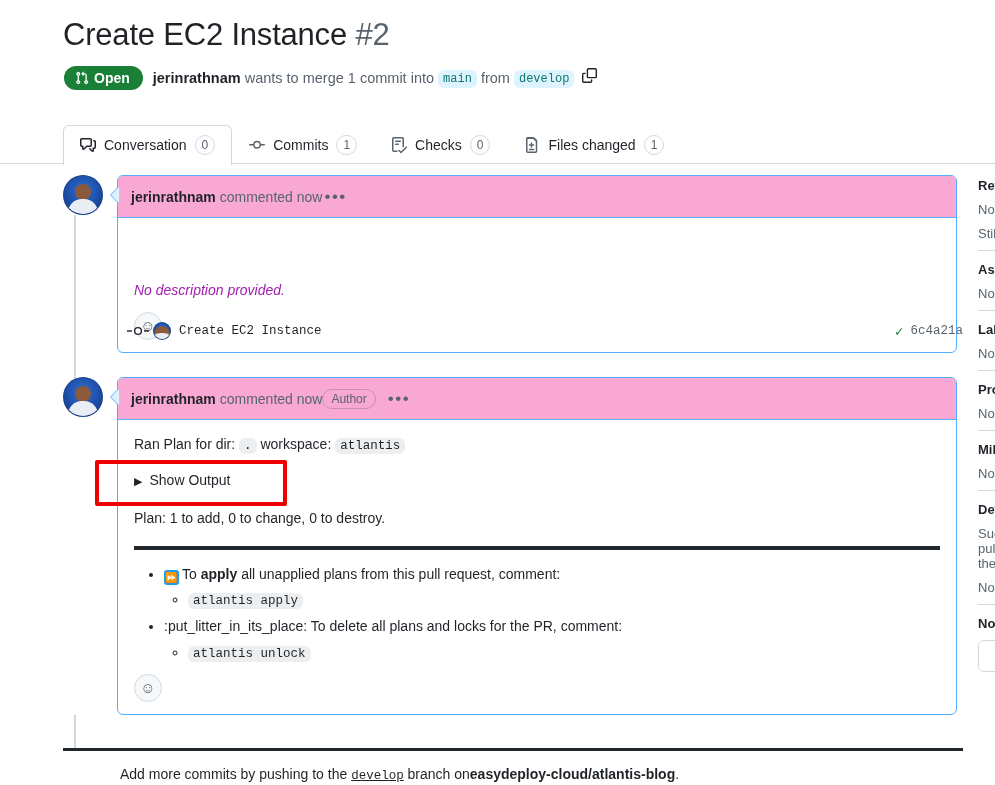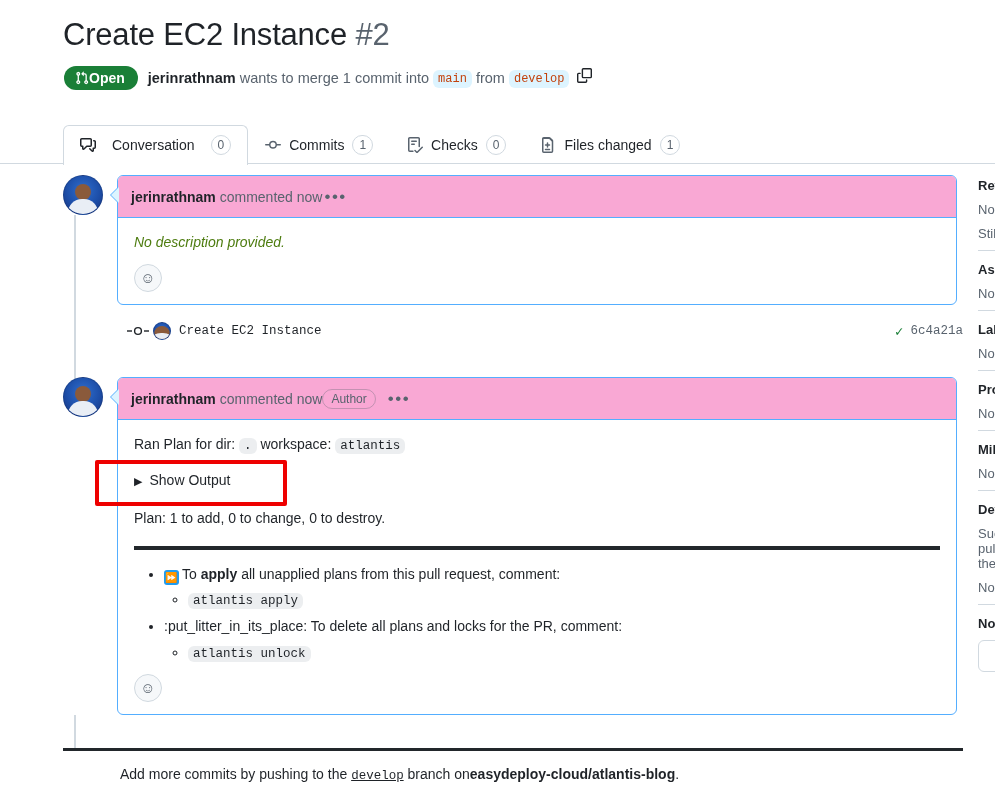--- a/index.html
+++ b/index.html
@@ -20,31 +20,31 @@
     letter-spacing: -0.2px; white-space: nowrap;
   }
   .pr-title .num { color: #59636e; font-weight: 300; }
 
   .sub-row {
     position: absolute; left: 64px; top: 66px;
     display: flex; align-items: center; gap: 10px;
     font-size: 14.5px; color: #1f2328; white-space: nowrap;
   }
   .state-badge {
-    display: inline-flex; align-items: center; 
+    display: inline-flex; align-items: center; gap: 5px;
     background: #1a7f37; color: #ffffff;
     border-radius: 999px; padding: 5px 13px 5px 11px;
     font-size: 14px; font-weight: 600; line-height: 1;
   }
   .state-badge svg { display: block; }
   .sub-text { color: #59636e; }
   .sub-text .user { color: #1f2328; font-weight: 600; }
   .branch-chip {
     display: inline-block;
-    background: #ddf4ff; color: #c2410c;
+    background: #ddf4ff; color: #0f766e;
     font-family: "Liberation Mono", monospace;
     font-size: 12px; border-radius: 6px;
     padding: 2px 5px; vertical-align: 1px;
   }
   .copy-icon { display: inline-flex; align-items: center; margin-left: 4px; cursor: pointer; }
 
   
   .tabs {
     position: absolute; left: 63px; top: 124px;
     display: flex; align-items: flex-end; gap: 0;
@@ -57,21 +57,21 @@
   .tab {
     display: flex; align-items: center; gap: 8px;
     padding: 9px 16px; font-size: 14px; color: #1f2328;
     border: 1px solid transparent; border-bottom: none;
     border-radius: 6px 6px 0 0; cursor: pointer;
     background: transparent; position: relative; z-index: 2;
   }
   .tab.active {
     background: #ffffff;
     border-color: #d1d9e0;
-    margin-bottom: -1px; padding-bottom: 10px; gap: 16px;
+    margin-bottom: -1px; padding-bottom: 10px;
   }
   .counter {
     display: inline-flex; align-items: center; justify-content: center;
     min-width: 20px; height: 20px; padding: 0 6px;
     border: 1px solid #d1d9e0; border-radius: 999px;
     font-size: 12px; color: #59636e; background: #ffffff;
   }
   .tab-ico { display: inline-flex; color: #59636e; }
   .tl-line {
     position: absolute; left: 74px; top: 0px;
@@ -121,21 +121,21 @@
   }
   .comment-head .who { font-size: 14px; color: #59636e; }
   .comment-head .who b { color: #1f2328; font-weight: 600; }
   .head-right { display: flex; align-items: center; gap: 10px; }
   .author-badge {
     border: 1px solid #59636e55; border-radius: 999px;
     padding: 2px 8px; font-size: 12px; color: #59636e; background: transparent;
   }
   .kebab { color: #59636e; font-size: 17px; letter-spacing: 1.5px; cursor: pointer; line-height: 1; padding: 0 2px; }
   .comment-body { padding: 14px 16px 12px 16px; font-size: 14px; line-height: 1.55; }
-  .muted-italic { color: #4d7c0f; font-style: italic; }
+  .muted-italic { color: #a21caf; font-style: italic; margin-top: 48px; }
 
   .reaction-btn {
     width: 28px; height: 28px; border-radius: 50%;
     border: 1px solid #d1d9e0; background: #f6f8fa;
     display: flex; align-items: center; justify-content: center;
     color: #59636e; font-size: 15px; cursor: pointer; margin-top: 10px;
   }
 
   code.inline {
     font-family: "Liberation Mono", monospace;

